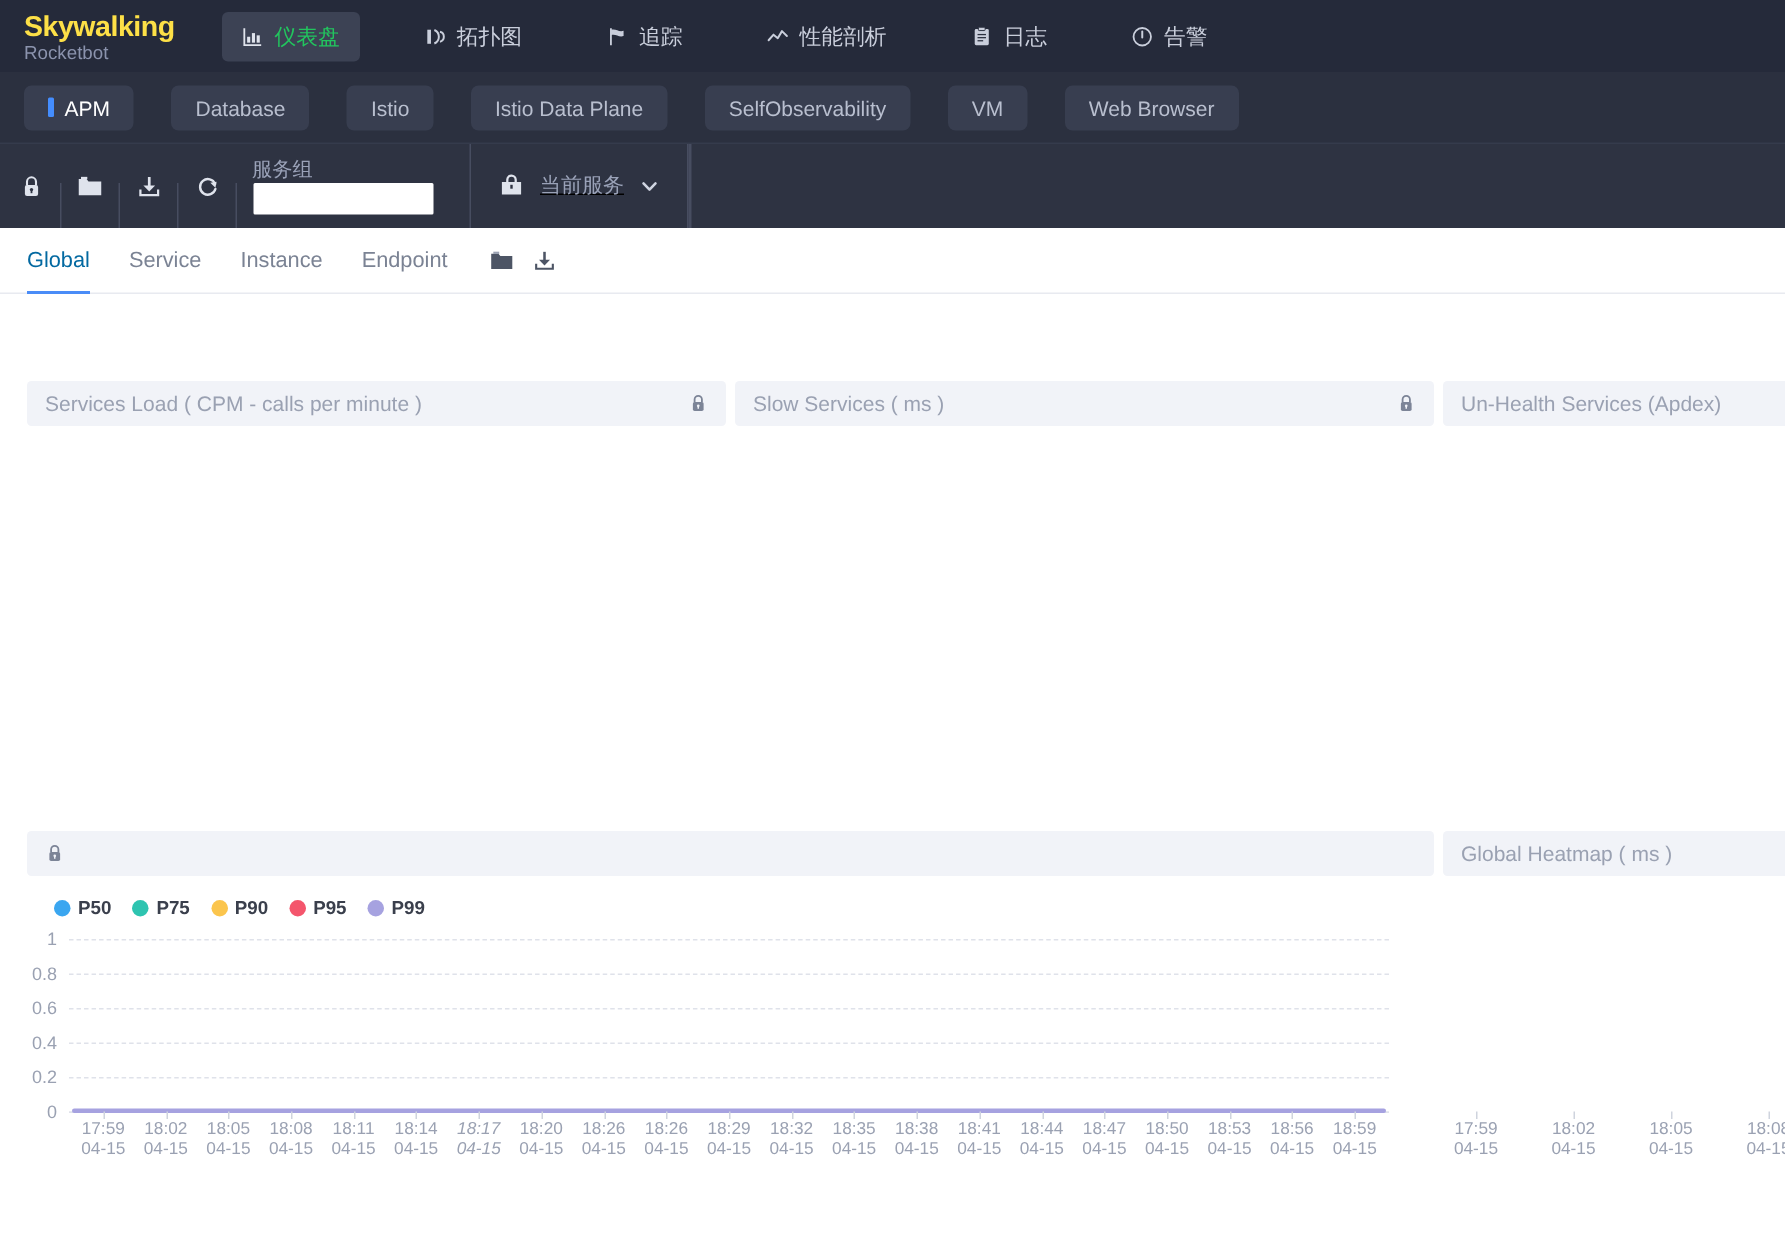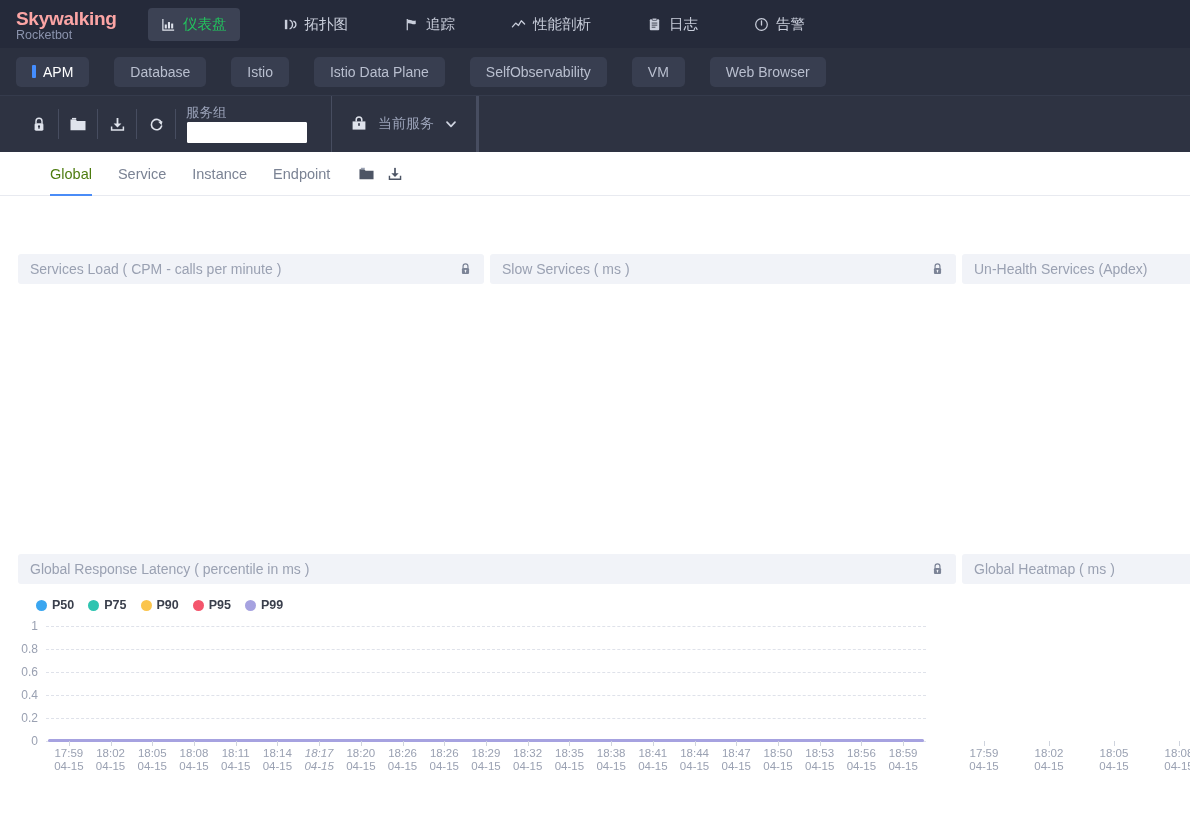--- a/index.html
+++ b/index.html
@@ -10,21 +10,21 @@
     overflow: hidden;
   }
 
   
   .topbar {
     height: 48px; background: #252a3a;
     display: flex; align-items: center; padding-left: 16px;
   }
   .brand { width: 110px; line-height: 1; padding-top: 2px; }
   .brand-main {
-    color: #fca5a5; font-size: 19px; font-weight: bold;
+    color: #fde047; font-size: 19px; font-weight: bold;
     letter-spacing: -0.3px; position: relative; display: inline-block;
   }
   .brand-sub { color: #8b93ad; font-size: 12.5px; margin-top: 1px; }
 
   .mainnav { display: flex; align-items: center; margin-left: 22px; gap: 6px; }
   .nav-item {
     display: flex; align-items: center; gap: 7px;
     padding: 7px 13px; border-radius: 4px;
     color: #c9cedb; font-size: 14.5px; cursor: pointer;
     white-space: nowrap;
@@ -44,21 +44,21 @@
     background: #383e50; color: #b9bfcf;
     display: flex; align-items: center; gap: 7px;
     font-size: 14px; cursor: pointer; white-space: nowrap;
   }
   .chip.active { background: #383e50; color: #ffffff; }
   .chip-bar { width: 4px; height: 13px; border-radius: 1px; background: #448dfe; display: block; }
 
   
   .toolbar {
     height: 56px; background: #2e3342;
-    display: flex; align-items: center; padding-left: 20px;
+    display: flex; align-items: flex-end; padding-left: 2px; text-decoration: underline;
   }
   .tool-ico {
     width: 38px; height: 56px; display: flex;
     align-items: center; justify-content: center;
     cursor: pointer; color: #dfe3ec;
   }
   .vdiv { width: 1px; height: 30px; background: #474d60; flex: none; }
   .vdiv-tall { width: 1px; height: 56px; background: #474d60; flex: none; }
 
   .group-field { position: relative; width: 145px; height: 56px; margin-left: 10px; flex: none;}
@@ -86,21 +86,21 @@
   .tabsrow {
     height: 44px; background: #ffffff;
     display: flex; align-items: center; padding-left: 18px;
     gap: 26px; border-bottom: 1px solid #e8eaf0;
   }
   .tab {
     font-size: 14.5px; color: #7b8394; cursor: pointer;
     height: 44px; display: flex; align-items: center;
     position: relative;
   }
-  .tab.active { color: #4d7c0f; margin-left: 32px; }
+  .tab.active { color: #0369a1; }
   .tab.active::after {
     content: ""; position: absolute; left: 0; right: 0; bottom: 0;
     height: 2px; background: #4a8cf7;
   }
   .tabicons { display: flex; align-items: center; gap: 12px; margin-left: 2px; }
   .tabicons .ti { cursor: pointer; color: #4d5565; display: flex; }
 
   
   .board { position: relative; background: #ffffff; height: 595px; }
   .widget { position: absolute; }
@@ -343,21 +343,20 @@
   </div>
 
   <div class="widget" style="left:962px; top:58px; width:466px; height:290px;">
     <div class="wtitle">
       <span>Un-Health Services (Apdex)</span>
     </div>
   </div>
 
   <div class="widget" style="left:18px; top:358px; width:938px; height:232px;">
     <div class="wtitle">
-      <span>Global Response Latency ( percentile in ms )</span>
       <span class="wlock">
         <svg width="13" height="14" viewBox="0 0 16 17">
           <path d="M5 7.5V5.2a3 3 0 0 1 6 0v2.3" stroke="#7c8497" stroke-width="1.5" fill="none"></path>
           <rect x="3.6" y="7.3" width="8.8" height="7.4" rx="1.4" fill="#7c8497"></rect>
           <circle cx="8" cy="10.4" r="1.1" fill="#f1f3f8"></circle>
           <rect x="7.4" y="10.4" width="1.2" height="2.4" fill="#f1f3f8"></rect>
         </svg>
       </span>
     </div>
 

